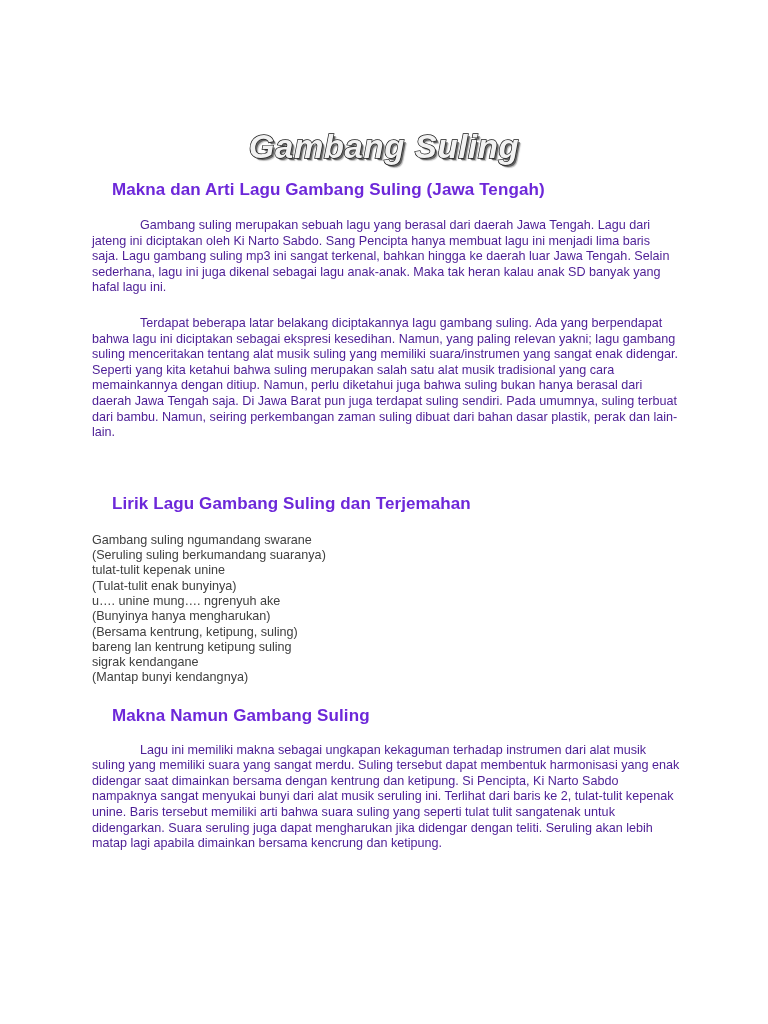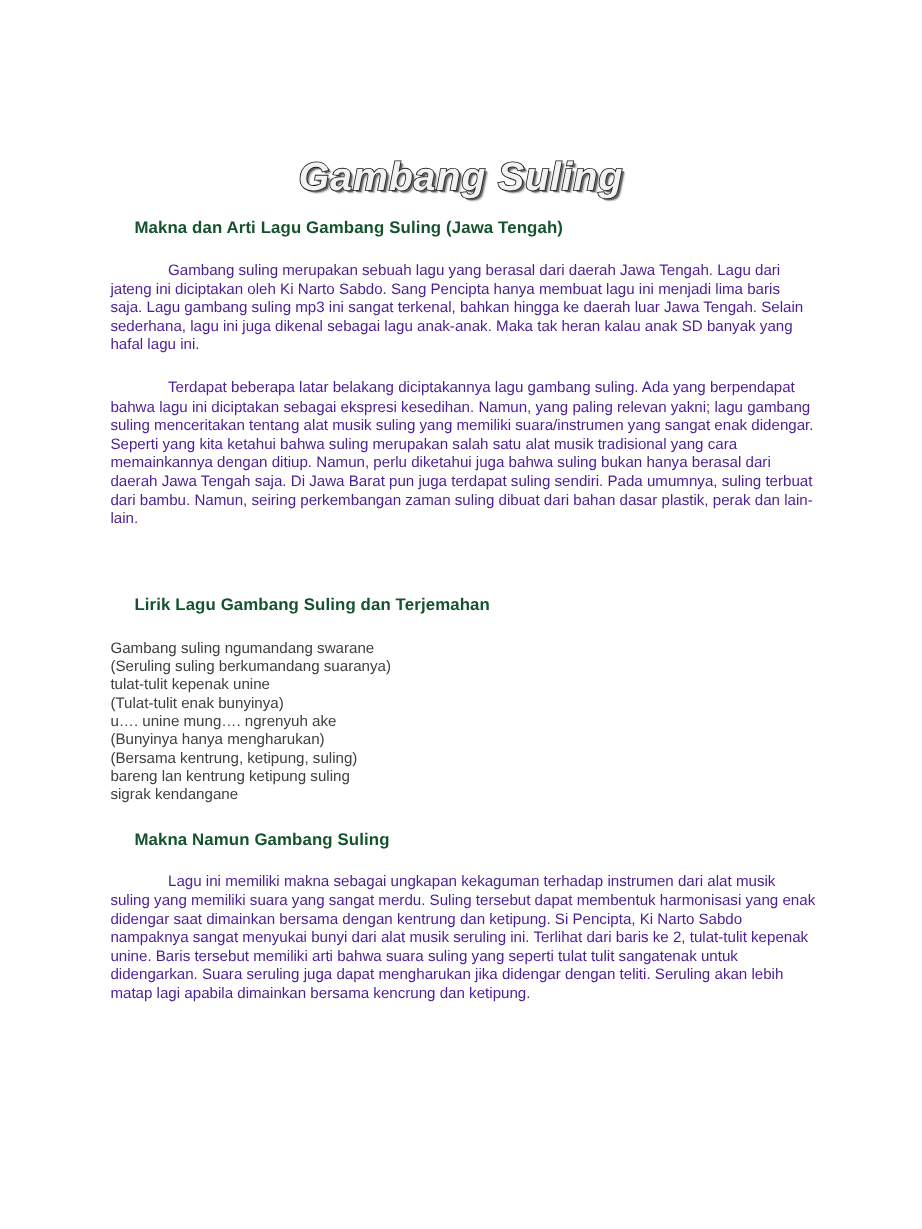--- a/index.html
+++ b/index.html
@@ -50,23 +50,23 @@
 
   
   .content {
     position: absolute;
     left: 92px;
     top: 182px;
     width: 588px;
   }
 
   .sec-heading {
-    font-size: 14px;
+    font-size: 17px;
     font-weight: bold;
-    color: #14532d;
+    color: #6d28d9;
     line-height: 15px;
     margin: 0;
     letter-spacing: 0.1px;
     padding-left: 20px;
   }
 
   .body-par {
     font-size: 12.6px;
     color: #4c1d95;
     line-height: 15.6px;
@@ -121,20 +121,21 @@
     <div class="lyrics-block">
       <p class="lyric-line">Gambang suling ngumandang swarane</p>
       <p class="lyric-line">(Seruling suling berkumandang suaranya)</p>
       <p class="lyric-line">tulat-tulit kepenak unine</p>
       <p class="lyric-line">(Tulat-tulit enak bunyinya)</p>
       <p class="lyric-line">u…. unine mung…. ngrenyuh ake</p>
       <p class="lyric-line">(Bunyinya hanya mengharukan)</p>
       <p class="lyric-line">(Bersama kentrung, ketipung, suling)</p>
       <p class="lyric-line">bareng lan kentrung ketipung suling</p>
       <p class="lyric-line">sigrak kendangane</p>
+      <p class="lyric-line">(Mantap bunyi kendangnya)</p>
     </div>
 
     <div class="gap-heading"></div>
 
     <h2 class="sec-heading">Makna Namun Gambang Suling</h2>
 
     <div class="gap-mid"></div>
 
     <p class="body-par">Lagu ini memiliki makna sebagai ungkapan kekaguman terhadap instrumen dari alat musik suling yang memiliki suara yang sangat merdu. Suling tersebut dapat membentuk harmonisasi yang enak didengar saat dimainkan bersama dengan kentrung dan ketipung. Si Pencipta, Ki Narto Sabdo nampaknya sangat menyukai bunyi dari alat musik seruling ini. Terlihat dari baris ke 2, tulat-tulit kepenak unine. Baris tersebut memiliki arti bahwa suara suling yang seperti tulat tulit sangatenak untuk didengarkan. Suara seruling juga dapat mengharukan jika didengar dengan teliti. Seruling akan lebih matap lagi apabila dimainkan bersama kencrung dan ketipung.</p>
 

